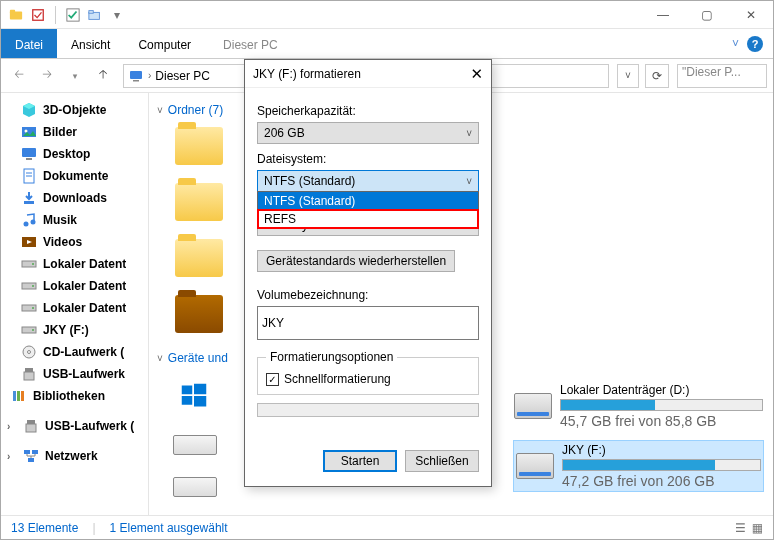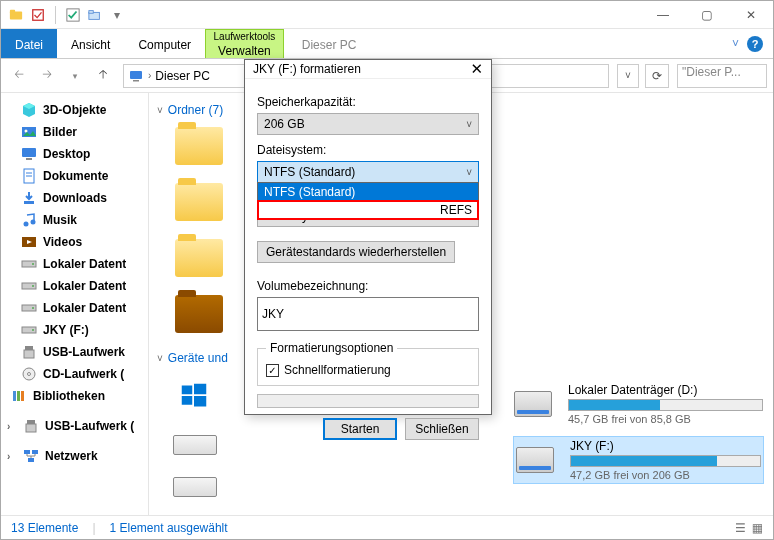--- a/index.html
+++ b/index.html
@@ -42,51 +42,51 @@
 .tree-label { overflow: hidden; text-overflow: ellipsis; }
 .folders-col { width: 95px; padding: 10px 0 0 8px; }
 .group-header { color: #0066cc; display: flex; align-items: center; gap: 5px; margin-bottom: 10px; cursor: default; }
 .chev { font-size: 10px; color: #666; }
 .folder-tile { width: 48px; height: 38px; margin: 10px 0 18px 18px; background: linear-gradient(#ffe9a3, #f7c948); border-radius: 3px; position: relative; }
 .folder-tile::before { content: ""; position: absolute; top: -5px; left: 3px; width: 18px; height: 7px; background: #f7c948; border-radius: 2px 2px 0 0; }
 .folder-tile.video { background: linear-gradient(#b26a00,#8a4a00); }
 .folder-tile.video::before { background: #8a4a00; }
 
 .drives-col { flex: 1; padding: 10px 10px 0 10px; }
-.drive-item { display: flex; align-items: center; gap: 16px; margin-bottom: 12px; }
+.drive-item { display: flex; align-items: center; gap: 8px; margin-bottom: 12px; }
 .drive-icon { width: 28px; height: 20px; border: 1px solid #888; border-radius: 2px; background: linear-gradient(#eee,#ccc); position: relative; }
 .drive-icon.big { width: 38px; height: 26px; }
 .drive-icon.big::after { content: ""; position: absolute; bottom: 2px; left: 2px; right: 2px; height: 4px; background: #3a82e0; border-radius: 1px; }
 .drive-info { flex: 1; }
 .drive-bar { height: 12px; border: 1px solid #aaa; background: #eee; margin: 2px 0; position: relative; }
 .drive-bar-fill { position: absolute; left: 0; top: 0; bottom: 0; background: #26a0da; }
-.drive-free { color: #666; font-size: 11px; }
+.drive-free { color: #666; font-size: 14px; }
 .drive-item.selected { background: #cce8ff; outline: 1px solid #99d1ff; padding: 2px; }
 
 .devicepane { width: 100px; padding: 10px 6px; }
 .device-label { margin-bottom: 28px; }
 
 
 .statusbar { height: 24px; border-top: 1px solid #e5e5e5; display: flex; align-items: center; padding: 0 10px; gap: 14px; color: #0066cc; }
 .statusbar .sep { color: #ccc; }
 .statusbar .view-icons { margin-left: auto; display: flex; gap: 6px; color: #777; }
 
 
-.dialog { position: absolute; left: 243px; top: 58px; width: 248px; height: 356px; background: #fff; border: 1px solid #666; box-shadow: 3px 3px 10px rgba(0,0,0,0.2); display: flex; flex-direction: column; }
+.dialog { position: absolute; left: 243px; top: 58px; width: 248px; height: 428px; background: #fff; border: 1px solid #666; box-shadow: 3px 3px 10px rgba(0,0,0,0.2); display: flex; flex-direction: column; }
 .dlg-title { height: 28px; display: flex; align-items: center; padding: 0 8px; border-bottom: 1px solid #eee; }
 .dlg-close { margin-left: auto; font-size: 15px; cursor: default; }
 .dlg-body { padding: 8px 12px; flex: 1; display: flex; flex-direction: column; }
 .dlg-label { margin: 8px 0 4px; }
 .dlg-select { height: 22px; border: 1px solid #adadad; background: #e1e1e1; display: flex; align-items: center; padding: 0 6px; position: relative; }
 .dlg-select .arrow { margin-left: auto; font-size: 10px; color: #555; }
 .dlg-select.open { border-color: #0078d7; background: #cce4f7; }
 .dropdown { position: absolute; top: 100%; left: -1px; right: -1px; border: 1px solid #666; background: #fff; z-index: 5; }
 .dropdown-item { padding: 2px 6px; }
 .dropdown-item.hl { background: #0078d7; color: #fff; }
-.dropdown-item.boxed { outline: 2px solid red; outline-offset: -1px; text-align: right; }
+.dropdown-item.boxed { outline: 2px solid red; outline-offset: -1px; }
 .dlg-input { height: 22px; border: 1px solid #7a7a7a; padding: 16px 4px; background: #fff; }
 .dlg-fieldset { border: 1px solid #ccc; padding: 8px; margin-top: 4px; }
 .dlg-fieldset legend { padding: 0 4px; }
 .checkbox { display: flex; align-items: center; gap: 5px; }
 .checkbox .box { width: 13px; height: 13px; border: 1px solid #333; display: flex; align-items: center; justify-content: center; font-size: 10px; }
 .dlg-btnrow { margin-top: auto; display: flex; gap: 8px; justify-content: flex-end; padding: 10px 0 6px; }
 .dlg-btn { min-width: 74px; height: 22px; border: 1px solid #adadad; background: #e1e1e1; display: flex; align-items: center; justify-content: center; }
 .dlg-btn.default { border: 2px solid #0078d7; margin-left: 44px; }
 .dlg-progress { height: 14px; border: 1px solid #bbb; background: #eee; margin-top: 8px; }
 .dlg-restore { height: 22px; border: 1px solid #adadad; background: #e1e1e1; display: flex; align-items: center; justify-content: center; padding: 0 8px; margin-top: 14px; width: fit-content; }
@@ -134,24 +134,20 @@
     <div>—</div>
     <div>▢</div>
     <div>✕</div>
   </div>
 </div>
 
 <div class="ribbon">
   <div class="ribbon-tab file">Datei</div>
   <div class="ribbon-tab">Ansicht</div>
   <div class="ribbon-tab">Computer</div>
-  <div class="ribbon-tab contextual-group">
-    <div class="ctx-title">Laufwerktools</div>
-    <div class="ctx-tab">Verwalten</div>
-  </div>
   <div class="ribbon-tab secondary">Dieser PC</div>
   <div class="ribbon-right">
     <span>˅</span>
     <span style="background:#1979ca;color:#fff;border-radius:50%;width:16px;height:16px;display:flex;align-items:center;justify-content:center;font-size:11px;font-weight:bold">?</span>
   </div>
 </div>
 
 <div class="navbar">
   <div class="nav-btn">🡠</div>
   <div class="nav-btn">🡢</div>
@@ -273,34 +269,34 @@
           <svg viewBox="0 0 16 16">
             <rect x="1" y="5" width="14" height="6" fill="#ccc" stroke="#888"></rect>
             <circle cx="12" cy="8" r="1" fill="#5a5"></circle>
           </svg>
         </span>
         <span class="tree-label">JKY (F:)</span>
       </div>
     <div class="tree-item">
         <span class="tree-icon">
           <svg viewBox="0 0 16 16">
+            <circle cx="8" cy="8" r="6" fill="#eee" stroke="#888"></circle>
+            <circle cx="8" cy="8" r="1.5" fill="#fff" stroke="#888"></circle>
+          </svg>
+        </span>
+        <span class="tree-label">CD-Laufwerk (</span>
+      </div>
+    <div class="tree-item">
+        <span class="tree-icon">
+          <svg viewBox="0 0 16 16">
             <rect x="4" y="2" width="8" height="4" fill="#888"></rect>
             <rect x="3" y="6" width="10" height="8" fill="#ccc" stroke="#888"></rect>
           </svg>
         </span>
         <span class="tree-label">USB-Laufwerk</span>
-      </div>
-    <div class="tree-item">
-        <span class="tree-icon">
-          <svg viewBox="0 0 16 16">
-            <circle cx="8" cy="8" r="6" fill="#eee" stroke="#888"></circle>
-            <circle cx="8" cy="8" r="1.5" fill="#fff" stroke="#888"></circle>
-          </svg>
-        </span>
-        <span class="tree-label">CD-Laufwerk (</span>
       </div>
 
     <div class="tree-item lib">
         <span class="tree-icon">
           <svg viewBox="0 0 16 16">
             <rect x="2" y="3" width="3" height="10" fill="#4a90d9"></rect>
             <rect x="6" y="3" width="3" height="10" fill="#6ab04c"></rect>
             <rect x="10" y="3" width="3" height="10" fill="#e67e22"></rect>
           </svg>
         </span>

